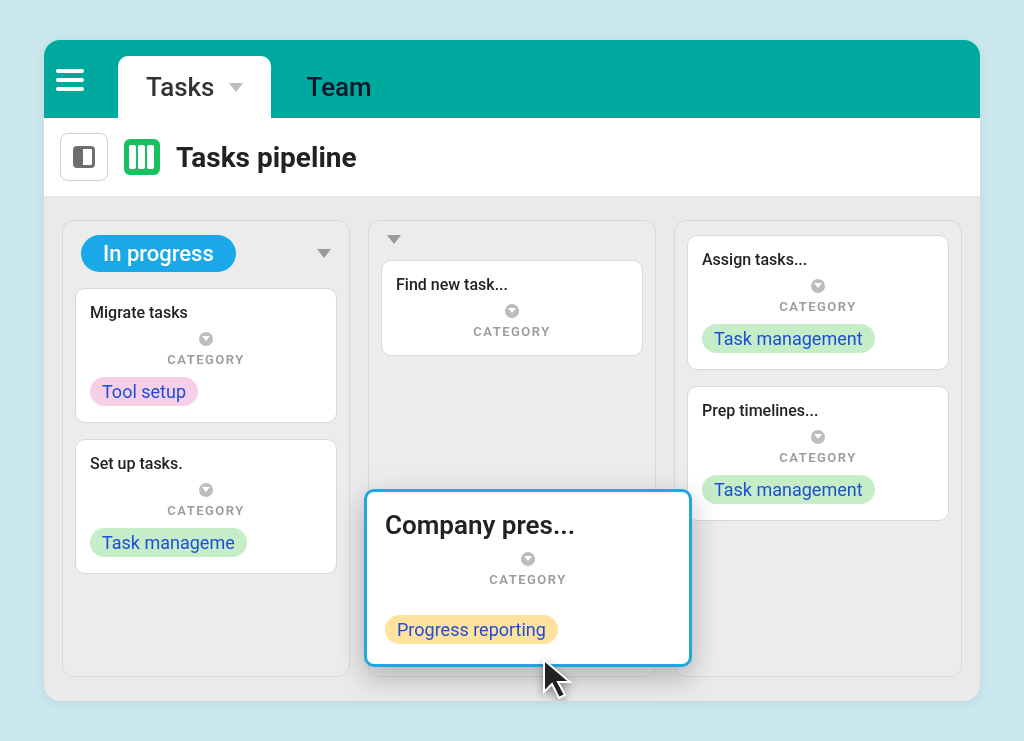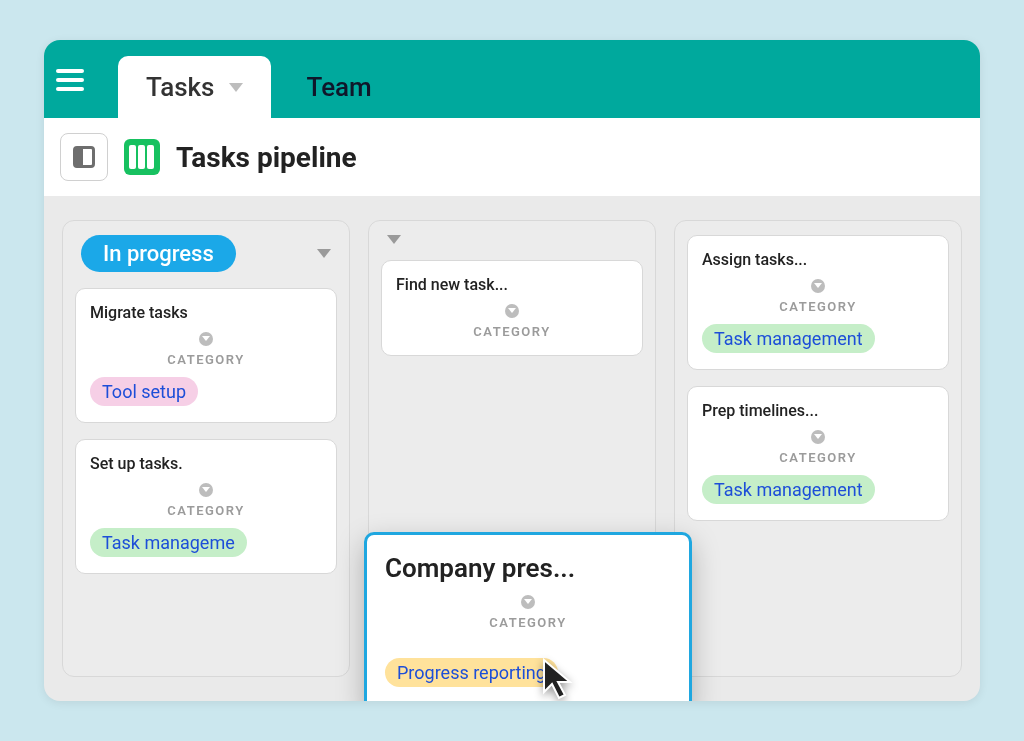--- a/index.html
+++ b/index.html
@@ -212,21 +212,21 @@
     padding:4px 12px;
     border-radius:999px;
     font-size:18px;
     color:#1d4ed8;
     width:fit-content;
   }
   
   .drag-card {
     position:absolute;
     left: 320px;
-    top: 492px;
+    top: 449px;
     width: 328px;
     background:#fff;
     border:3px solid #1fa7e0;
     border-radius:10px;
     padding:18px 18px 20px;
     box-shadow: 0 10px 28px rgba(0,0,0,0.25);
     display:flex;
     flex-direction:column;
     gap:12px;
     z-index:50;

